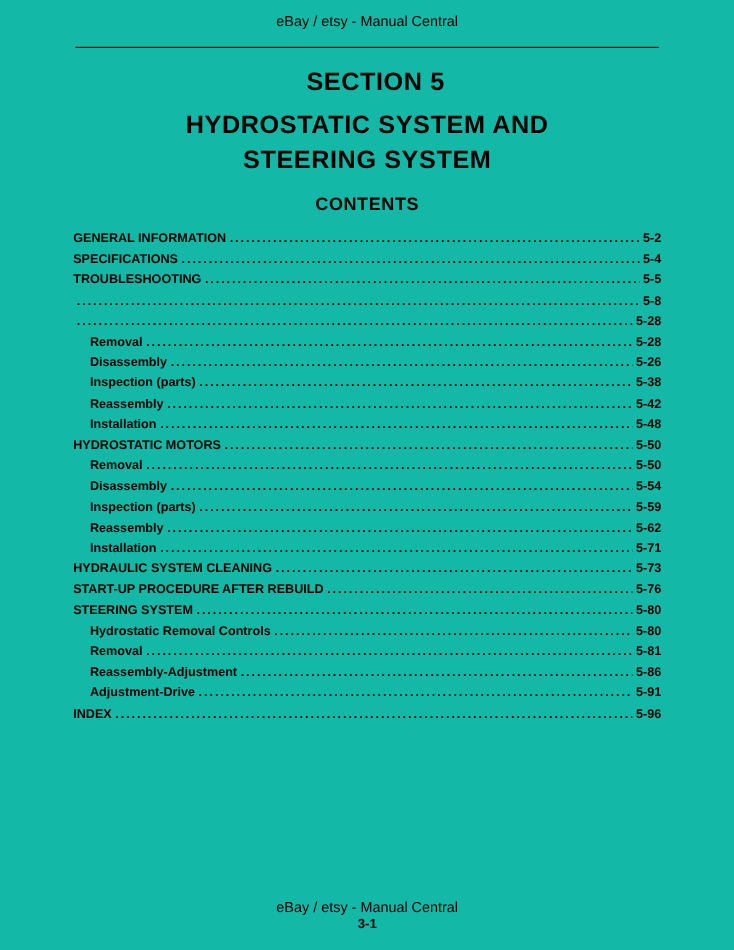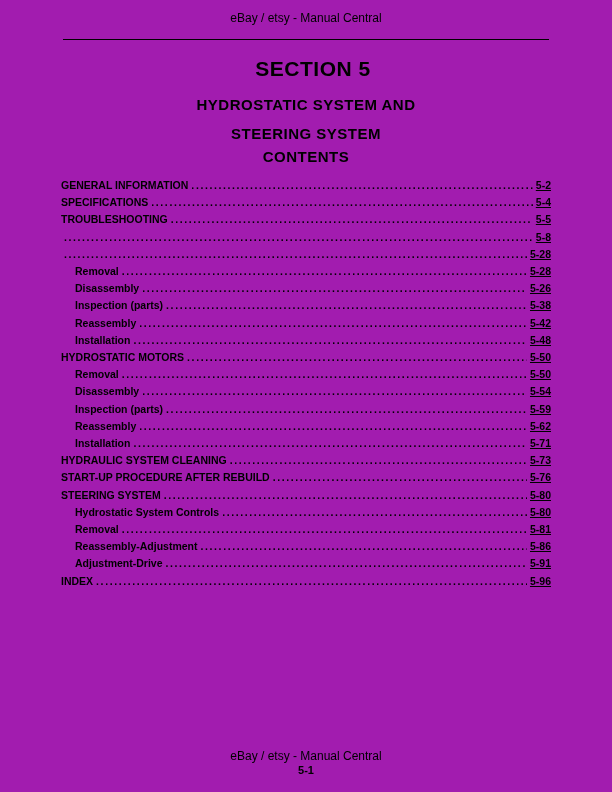--- a/index.html
+++ b/index.html
@@ -3,21 +3,21 @@
 <meta charset="utf-8">
 <style>
   html, body {
     margin: 0;
     padding: 0;
     background: #ffffff;
   }
   .page {
     width: 612px;
     height: 792px;
-    background: #a21caf;
+    background: #14b8a6;
     position: relative;
     font-family: "Liberation Sans", sans-serif;
     color: #000000;
     margin: 0 auto;
     box-sizing: border-box;
     overflow: hidden;
   }
   .running-header {
     text-align: center;
     padding-top: 11px;
@@ -32,29 +32,30 @@
     text-align: center;
     font-weight: bold;
     font-size: 21px;
     margin-top: 17px;
     letter-spacing: 0.5px;
     margin-left: 14px;
   }
   .doc-title {
     text-align: center;
     font-weight: bold;
-    font-size: 15px;
+    font-size: 21px;
     line-height: 29px;
     margin-top: 9px;
     letter-spacing: 0.5px;
   }
   .contents-title {
     text-align: center;
     font-weight: bold;
     font-size: 15px;
+    margin-top: 14px;
     letter-spacing: 0.5px;
   }
   .toc {
     margin: 12px 61px 0 61px;
   }
   .toc-row {
     display: flex;
     align-items: baseline;
     font-weight: bold;
     font-size: 10.5px;
@@ -73,21 +74,20 @@
     white-space: nowrap;
     margin: 0 3px;
     letter-spacing: 1.6px;
   }
   .toc-dots::after {
     content: "...........................................................................................................................................................................................................";
   }
   .toc-page {
     white-space: nowrap;
     flex-shrink: 0;
-    text-decoration: underline;
   }
   .footer {
     position: absolute;
     left: 0;
     right: 0;
     bottom: 16px;
     text-align: center;
   }
   .footer-text {
     font-size: 12px;
@@ -204,21 +204,21 @@
         <span class="toc-label">START-UP PROCEDURE AFTER REBUILD</span>
         <span class="toc-dots"></span>
         <span class="toc-page">5-76</span>
       </div>
       <div class="toc-row level-0">
         <span class="toc-label">STEERING SYSTEM</span>
         <span class="toc-dots"></span>
         <span class="toc-page">5-80</span>
       </div>
       <div class="toc-row level-1">
-        <span class="toc-label">Hydrostatic System Controls</span>
+        <span class="toc-label">Hydrostatic Removal Controls</span>
         <span class="toc-dots"></span>
         <span class="toc-page">5-80</span>
       </div>
       <div class="toc-row level-1">
         <span class="toc-label">Removal</span>
         <span class="toc-dots"></span>
         <span class="toc-page">5-81</span>
       </div>
       <div class="toc-row level-1">
         <span class="toc-label">Reassembly-Adjustment</span>
@@ -232,16 +232,16 @@
       </div>
       <div class="toc-row level-0">
         <span class="toc-label">INDEX</span>
         <span class="toc-dots"></span>
         <span class="toc-page">5-96</span>
       </div>
     </div>
 
   <div class="footer">
     <div class="footer-text">eBay / etsy - Manual Central</div>
-    <div class="footer-page">5-1</div>
+    <div class="footer-page">3-1</div>
   </div>
 
 </div>
 
 </body></html>

